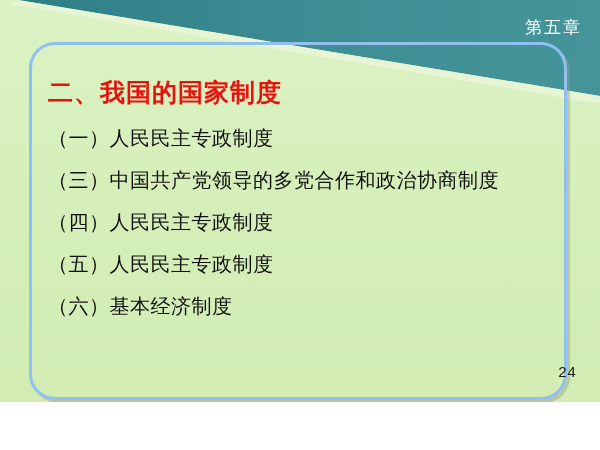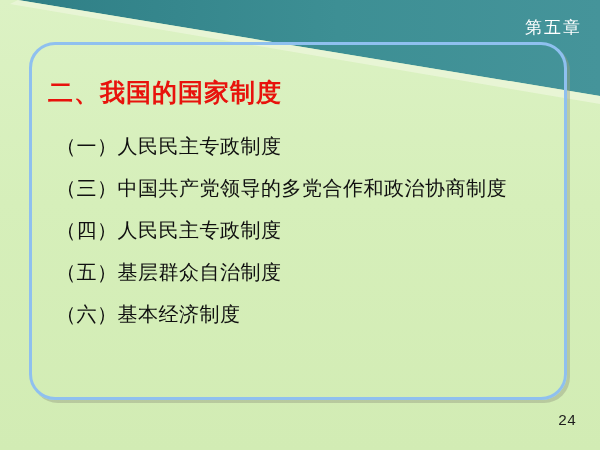--- a/index.html
+++ b/index.html
@@ -4,21 +4,21 @@
 <style>
   html, body {
     margin: 0;
     padding: 0;
     background: #ffffff;
   }
 
   #slide {
     position: relative;
     width: 600px;
-    height: 450px;
+    height: 402px;
     overflow: hidden;
     background: #d8f0bd;
     font-family: "Liberation Serif", "DejaVu Serif", serif;
   }
 
   
   .bg-wash {
     position: absolute;
     inset: 0;
     background: linear-gradient(180deg, #dcf2c4 0%, #d6efba 45%, #d2ecb4 100%);
@@ -80,21 +80,21 @@
     font-weight: bold;
     font-size: 25px;
     letter-spacing: 1px;
     margin: 16px 0 6px 8px;
     font-family: "Liberation Sans", "DejaVu Sans", sans-serif;
     white-space: nowrap;
   }
 
   .item-list {
     list-style: none;
-    margin: 16px;
+    margin: 8px;
     padding: 0;
   }
 
   .item {
     color: #101010;
     font-size: 20px;
     line-height: 42px;
     letter-spacing: 0.5px;
     white-space: nowrap;
     font-family: "Liberation Serif", "DejaVu Serif", serif;
@@ -135,20 +135,20 @@
 
   <div class="frame"></div>
 
   <div class="content">
     <h1 class="slide-title">二、我国的国家制度</h1>
 
     <ul class="item-list">
       <li class="item">（一）人民民主专政制度</li>
       <li class="item">（三）中国共产党领导的多党合作和政治协商制度</li>
       <li class="item">（四）人民民主专政制度</li>
-      <li class="item">（五）基层群众自治制度</li>
+      <li class="item">（五）人民民主专政制度</li>
       <li class="item">（六）基本经济制度</li>
     </ul>
   </div>
 
   <div class="page-number">24</div>
 
 </div>
 
 </body></html>

